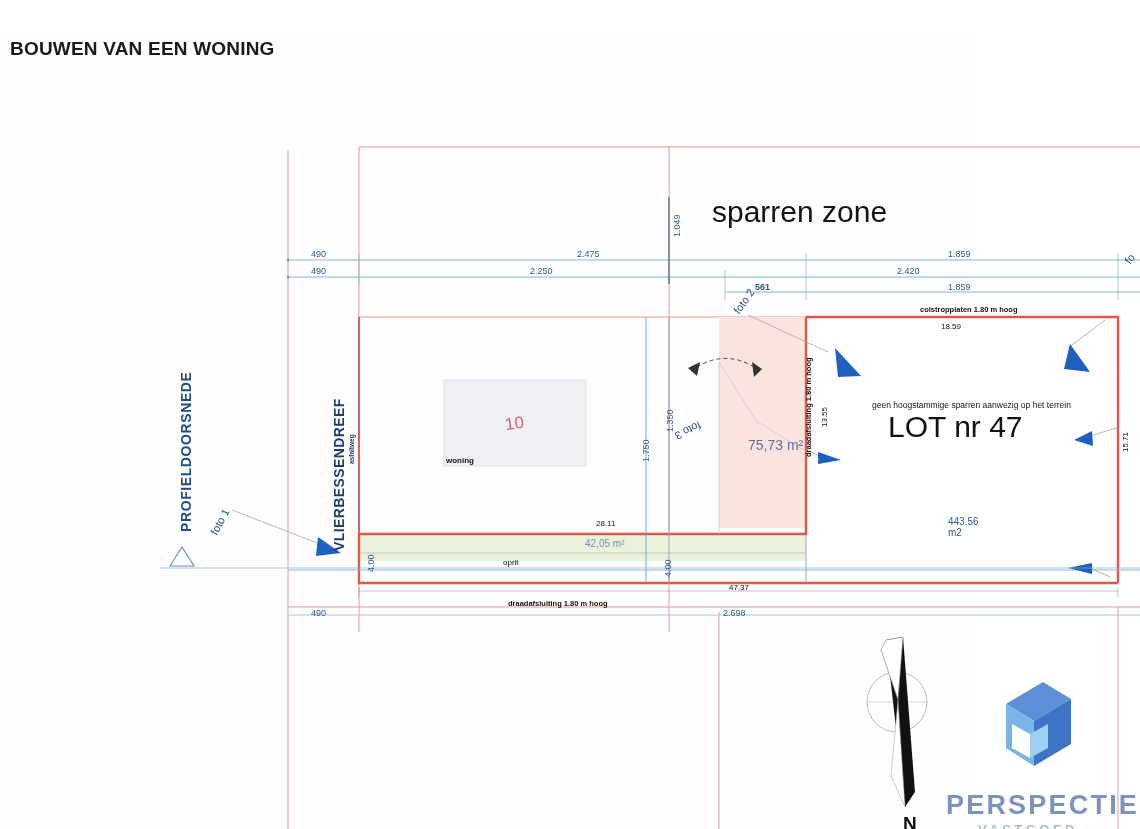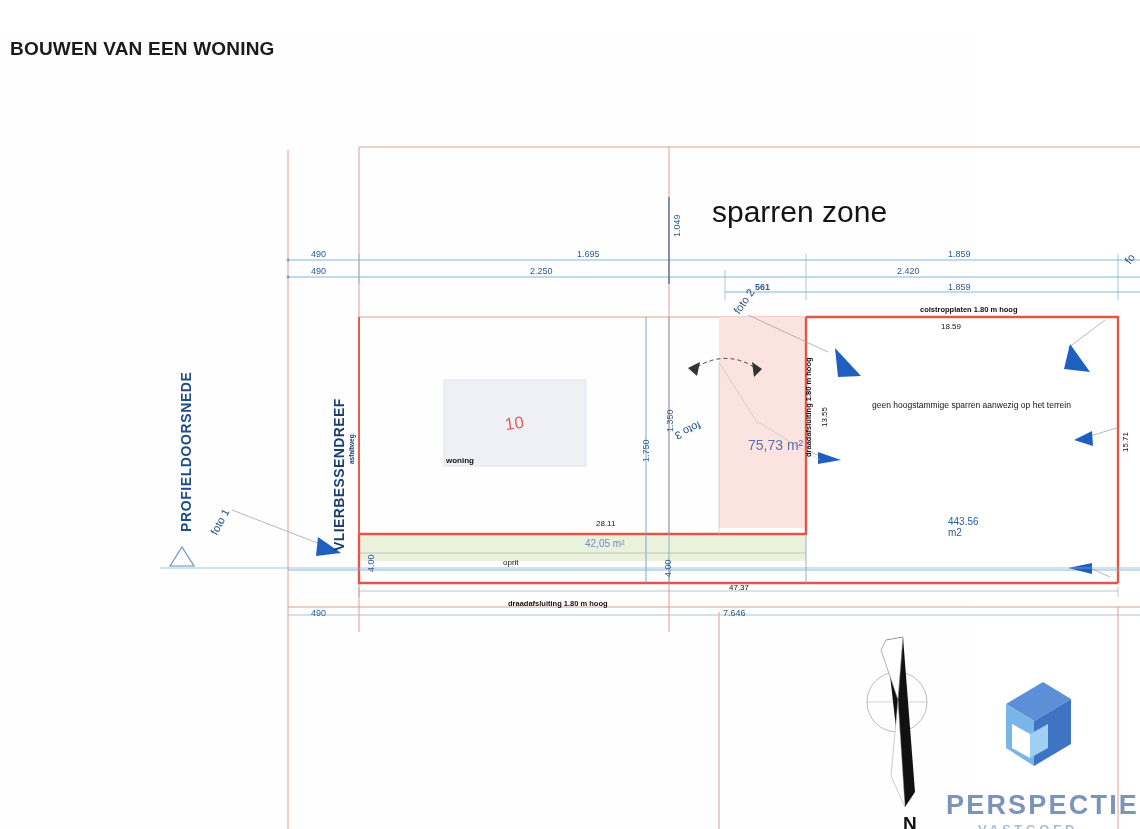--- a/index.html
+++ b/index.html
@@ -374,20 +374,21 @@
     <g>
       <polygon points="1006,672 1043,650 1071,667 1034,689" fill="#5d8fd6"></polygon>
       <polygon points="1034,689 1071,667 1071,712 1034,734" fill="#3f74c4"></polygon>
       <polygon points="1006,672 1034,689 1034,734 1006,716" fill="#79b5e8"></polygon>
       <polygon points="1012,692 1030,702 1030,726 1012,716" fill="#ffffff"></polygon>
       <polygon points="1030,702 1048,692 1048,716 1030,726" fill="#9fd0f2"></polygon>
     </g>
   </svg>
 
   <div id="lbl-groene-zone">sparren zone</div>
+  <div id="lbl-lot">LOT nr 47</div>
   <div id="lbl-sparren">geen hoogstammige sparren aanwezig op het terrein</div>
   <div id="lbl-colstrop">colstropplaten 1.80 m hoog</div>
   <div id="lbl-draad-bottom">draadafsluiting 1.80 m hoog</div>
   <div id="lbl-draad-vert">draadafsluiting 1.80 m hoog</div>
   <div id="lbl-oprit">oprit</div>
   <div id="lbl-woning">woning</div>
   <div id="lbl-10">10</div>
   <div id="lbl-443">443.56 m2</div>
   <div id="lbl-7573">75,73 m²</div>
   <div id="lbl-4205">42,05 m²</div>
@@ -395,21 +396,21 @@
   <div id="lbl-profiel" class="rot90">PROFIELDOORSNEDE</div>
   <div id="lbl-vlierbessendreef" class="rot90">VLIERBESSENDREEF</div>
   <div id="lbl-asfaltweg" class="rot90">asfaltweg</div>
 
   <div id="lbl-foto1">foto 1</div>
   <div id="lbl-foto2">foto 2</div>
   <div id="lbl-foto3">foto 3</div>
   <div id="lbl-foto4">fo</div>
 
   <div class="txt dim" style="left:311px; top:217px;">490</div>
-  <div class="txt dim" style="left:577px; top:217px;">1.695</div>
+  <div class="txt dim" style="left:577px; top:217px;">2.475</div>
   <div class="txt dim rot90" style="left:672px; top:205px;">1.049</div>
   <div class="txt dim" style="left:948px; top:217px;">1.859</div>
 
   <div class="txt dim" style="left:311px; top:234px;">490</div>
   <div class="txt dim" style="left:530px; top:234px;">2.250</div>
   <div class="txt dim" style="left:897px; top:234px;">2.420</div>
 
   <div class="txt dim" style="left:755px; top:250px;font-weight:bold;">561</div>
   <div class="txt dim" style="left:948px; top:250px;">1.859</div>
 
@@ -418,21 +419,21 @@
   <div class="txt blk rot90" style="left:820px; top:395px; font-size:8px;">13.55</div>
 
   <div class="txt dim rot90" style="left:641px; top:430px;">1.750</div>
   <div class="txt dim rot90" style="left:665px; top:400px;">1.350</div>
 
   <div class="txt blk" style="left:596px; top:487px; font-size:8px;">28.11</div>
   <div class="txt dim rot90" style="left:366px; top:540px;">4.00</div>
   <div class="txt dim rot90" style="left:663px; top:545px;">4.00</div>
 
   <div class="txt blk" style="left:729px; top:551px; font-size:8px;">47.37</div>
-  <div class="txt dim" style="left:723px; top:576px;">7.646</div>
+  <div class="txt dim" style="left:723px; top:576px;">2.698</div>
   <div class="txt dim" style="left:311px; top:576px;">490</div>
 
   <div id="lbl-n">N</div>
 
   <div id="logo-perspectief">PERSPECTIEF</div>
   <div id="logo-vastgoed">VASTGOED</div>
 
 </div>
 
 </body></html>

